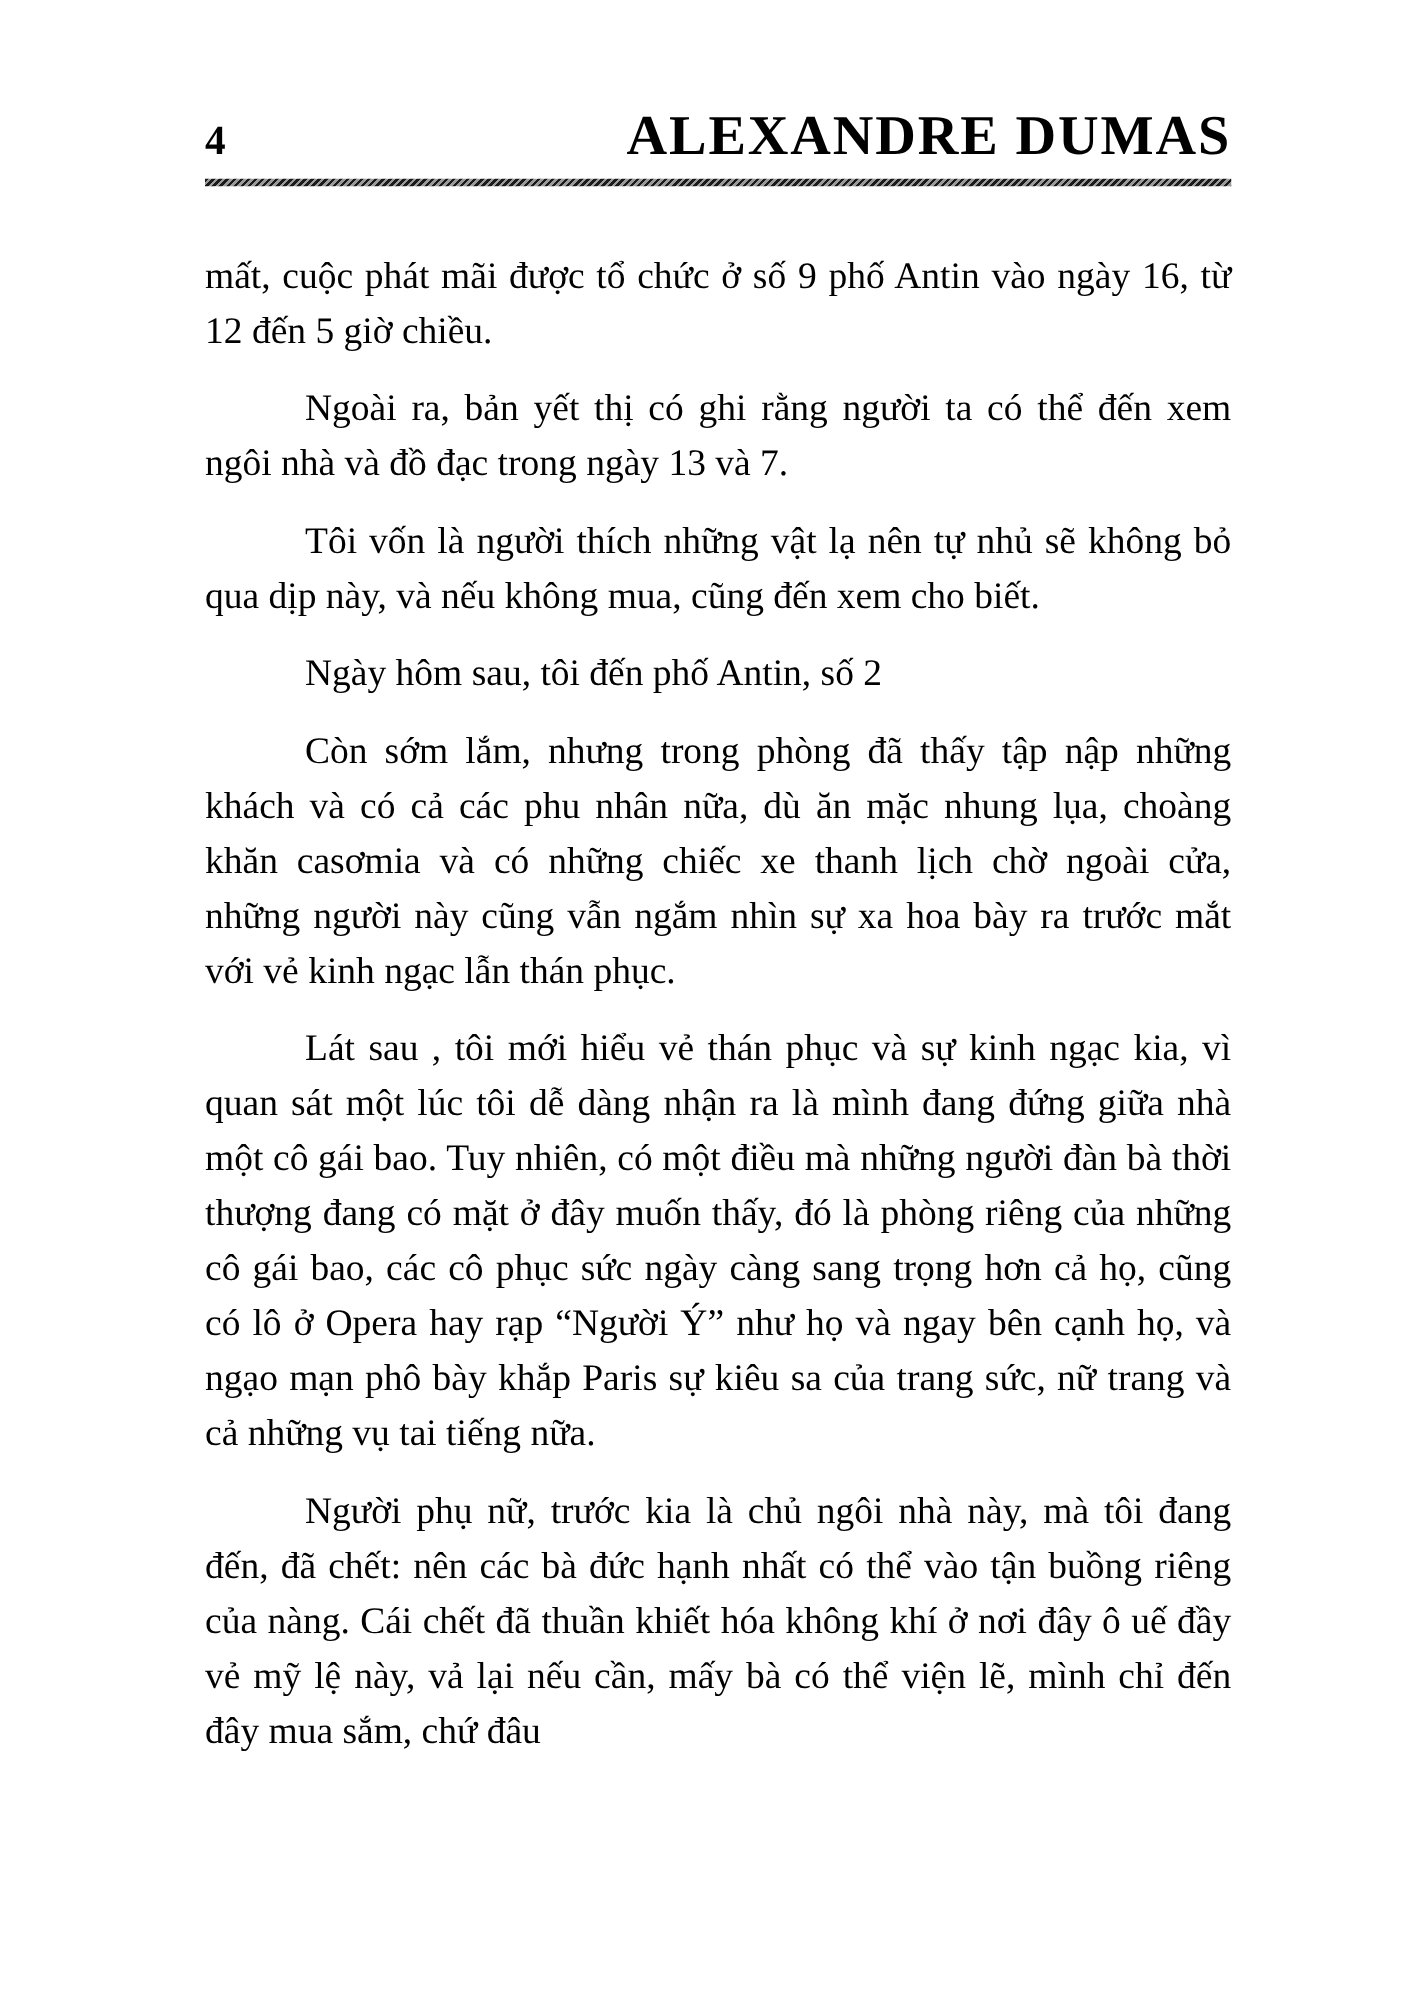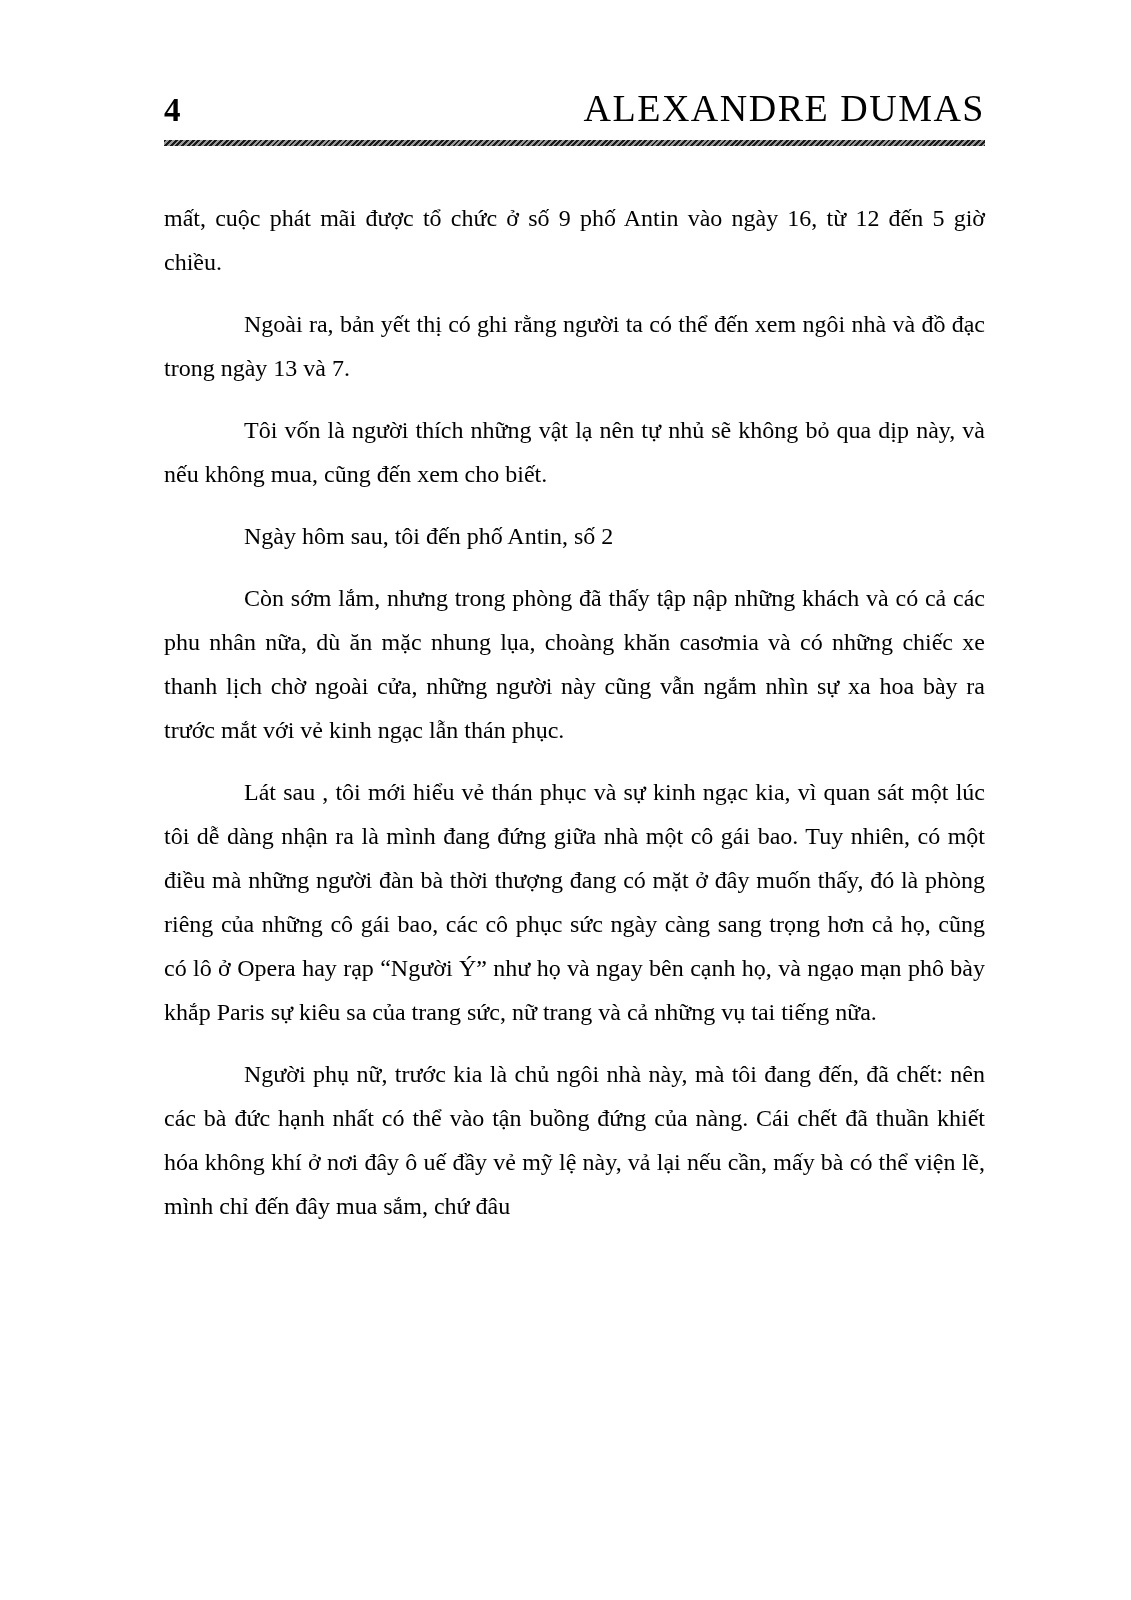--- a/index.html
+++ b/index.html
@@ -24,32 +24,32 @@
     display: flex;
     justify-content: space-between;
     align-items: baseline;
     line-height: 40px;
   }
   .page-number {
     font-size: 33px;
     font-weight: bold;
   }
   .running-title {
-    font-size: 38px;
+    font-size: 45px;
     letter-spacing: 1.5px;
-    font-weight: normal;
+    font-weight: bold;
   }
   .header-rule {
     height: 6px;
     margin-top: 10px;
     background: repeating-linear-gradient(135deg, #1a1a1a 0 2px, #9a9a9a 2px 4px);
   }
   .page-content {
     margin-top: 50px;
-    font-size: 24px;
+    font-size: 30px;
     line-height: 44px;
     text-align: justify;
   }
   .page-content p {
     margin: 0 0 18px 0;
     text-indent: 80px;
   }
   .page-content p.continuation {
     text-indent: 0;
   }
@@ -66,16 +66,16 @@
 
   <div class="header-rule"></div>
 
   <div class="page-content">
     <p class="continuation">mất, cuộc phát mãi được tổ chức ở số 9 phố Antin vào ngày 16, từ 12 đến 5 giờ chiều.</p>
     <p>Ngoài ra, bản yết thị có ghi rằng người ta có thể đến xem ngôi nhà và đồ đạc trong ngày 13 và 7.</p>
     <p>Tôi vốn là người thích những vật lạ nên tự nhủ sẽ không bỏ qua dịp này, và nếu không mua, cũng đến xem cho biết.</p>
     <p>Ngày hôm sau, tôi đến phố Antin, số 2</p>
     <p>Còn sớm lắm, nhưng trong phòng đã thấy tập nập những khách và có cả các phu nhân nữa, dù ăn mặc nhung lụa, choàng khăn casơmia và có những chiếc xe thanh lịch chờ ngoài cửa, những người này cũng vẫn ngắm nhìn sự xa hoa bày ra trước mắt với vẻ kinh ngạc lẫn thán phục.</p>
     <p>Lát sau , tôi mới hiểu vẻ thán phục và sự kinh ngạc kia, vì quan sát một lúc tôi dễ dàng nhận ra là mình đang đứng giữa nhà một cô gái bao. Tuy nhiên, có một điều mà những người đàn bà thời thượng đang có mặt ở đây muốn thấy, đó là phòng riêng của những cô gái bao, các cô phục sức ngày càng sang trọng hơn cả họ, cũng có lô ở Opera hay rạp “Người Ý” như họ và ngay bên cạnh họ, và ngạo mạn phô bày khắp Paris sự kiêu sa của trang sức, nữ trang và cả những vụ tai tiếng nữa.</p>
-    <p>Người phụ nữ, trước kia là chủ ngôi nhà này, mà tôi đang đến, đã chết: nên các bà đức hạnh nhất có thể vào tận buồng đứng của nàng. Cái chết đã thuần khiết hóa không khí ở nơi đây ô uế đầy vẻ mỹ lệ này, vả lại nếu cần, mấy bà có thể viện lẽ, mình chỉ đến đây mua sắm, chứ đâu</p>
+    <p>Người phụ nữ, trước kia là chủ ngôi nhà này, mà tôi đang đến, đã chết: nên các bà đức hạnh nhất có thể vào tận buồng riêng của nàng. Cái chết đã thuần khiết hóa không khí ở nơi đây ô uế đầy vẻ mỹ lệ này, vả lại nếu cần, mấy bà có thể viện lẽ, mình chỉ đến đây mua sắm, chứ đâu</p>
   </div>
 
 </div>
 
 </body></html>

